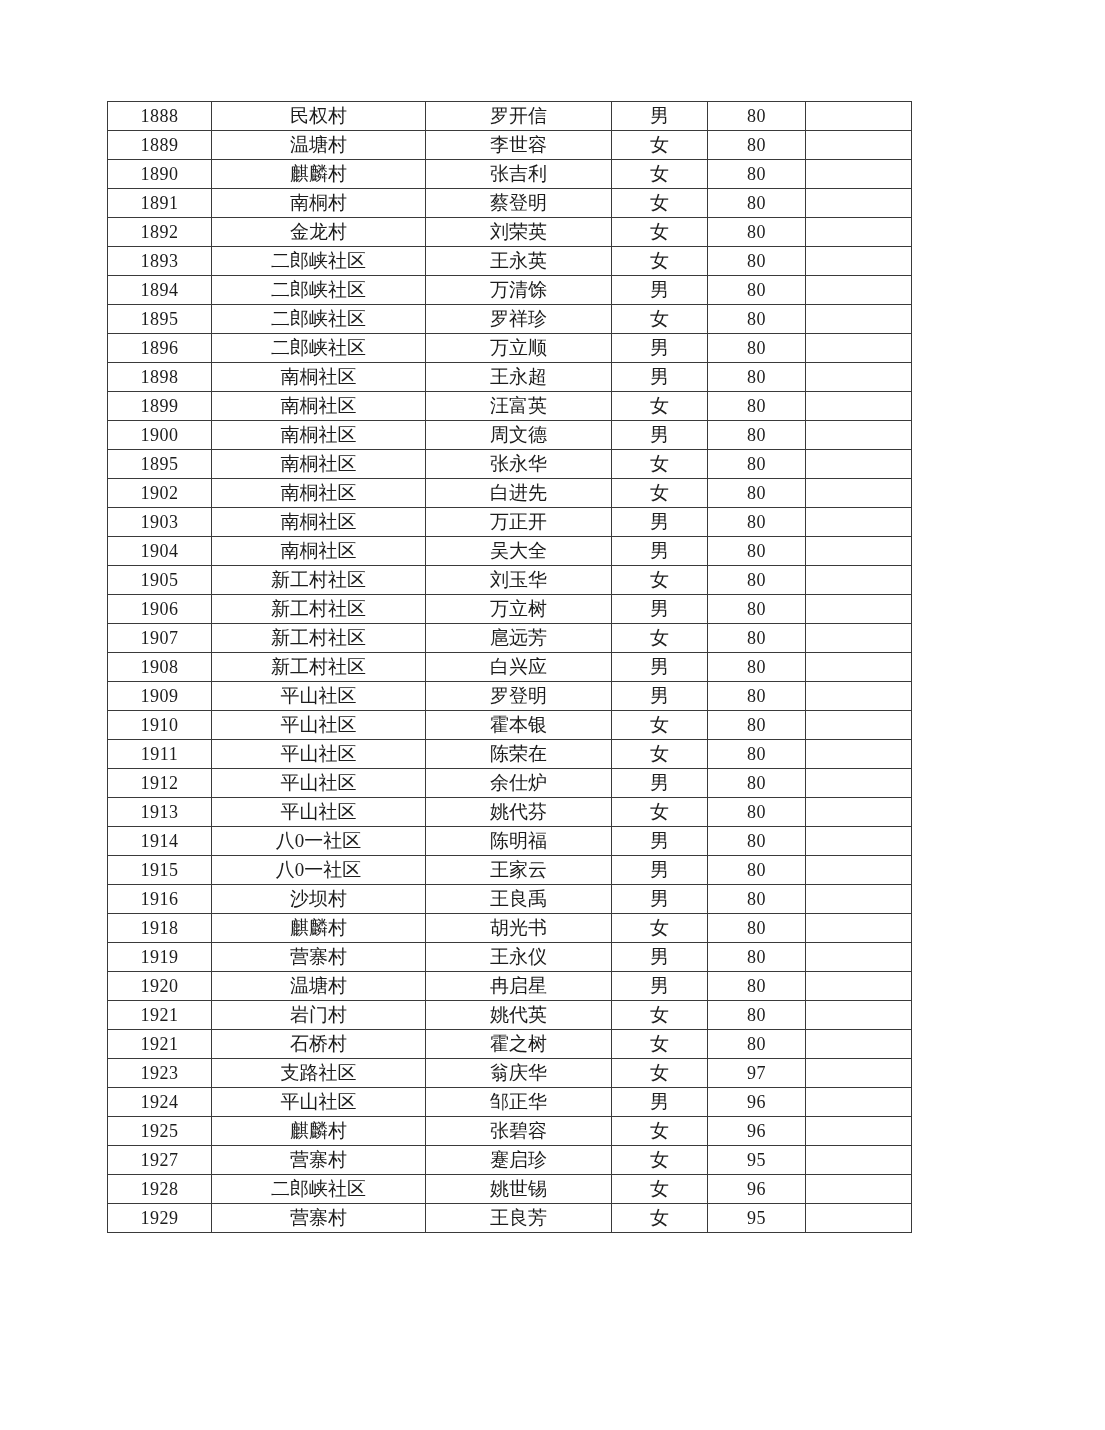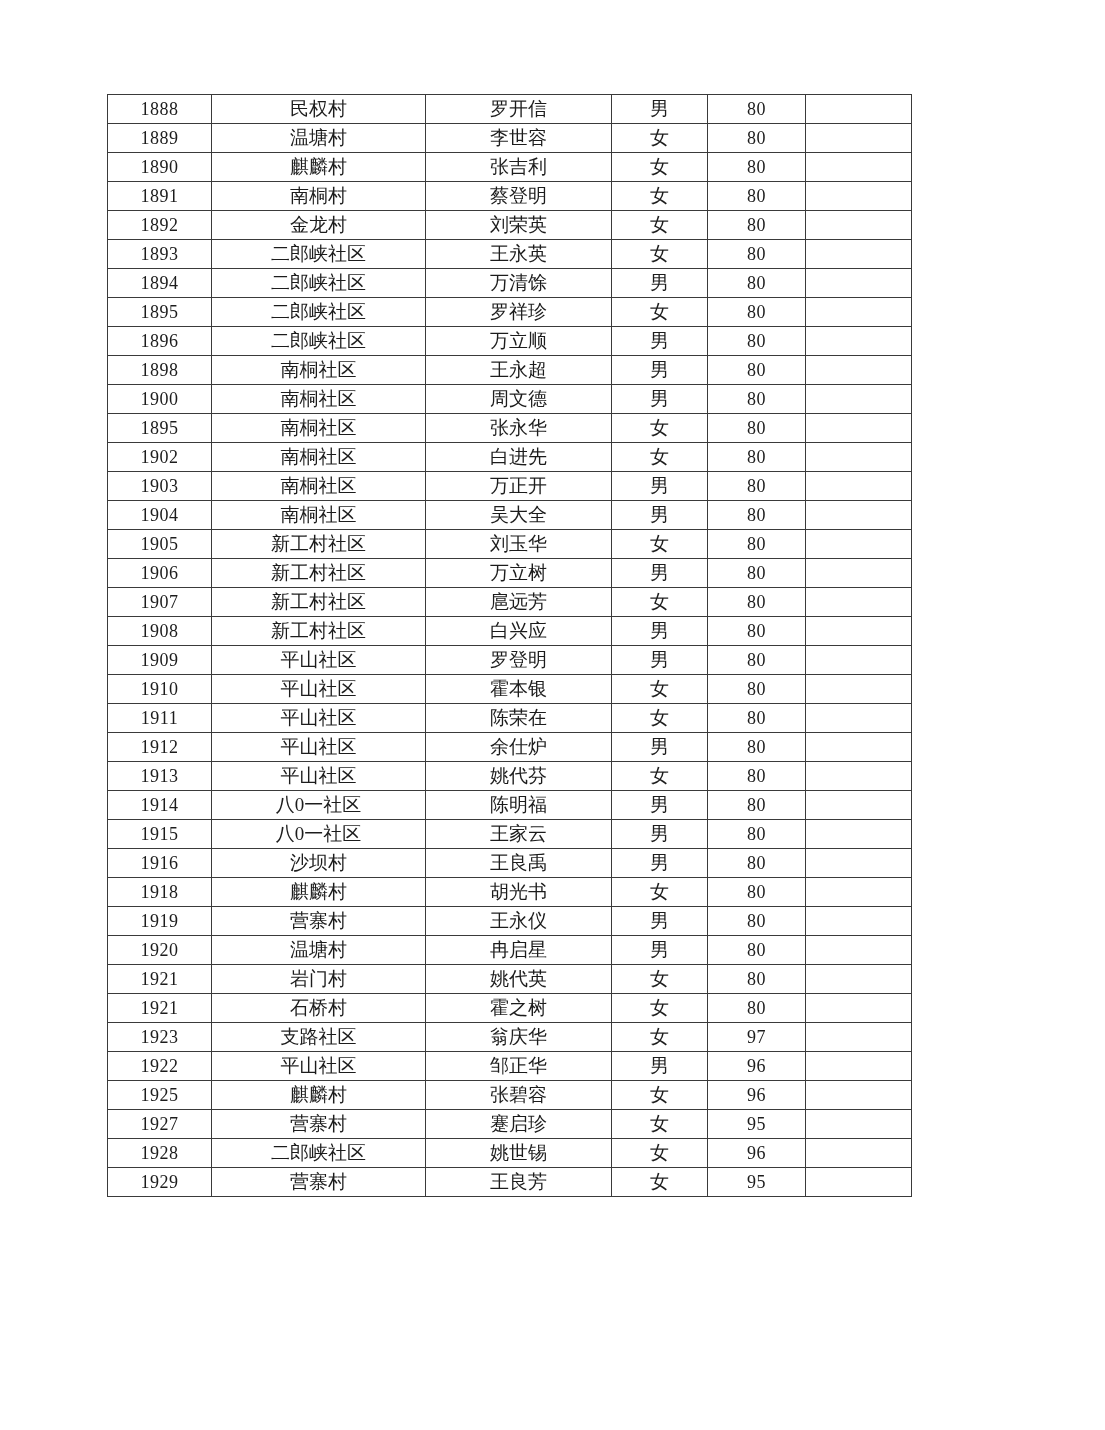--- a/index.html
+++ b/index.html
@@ -10,21 +10,21 @@
   .page {
     position: relative;
     width: 1105px;
     height: 1430px;
     background: #ffffff;
     font-family: "Liberation Serif", "DejaVu Serif", serif;
   }
   table.roster {
     position: absolute;
     left: 107px;
-    top: 94px;
+    top: 101px;
     width: 804px;
     border-collapse: collapse;
     table-layout: fixed;
   }
   table.roster col.c-seq     { width: 104px; }
   table.roster col.c-village { width: 214px; }
   table.roster col.c-name    { width: 186px; }
   table.roster col.c-gender  { width: 96px;  }
   table.roster col.c-amount  { width: 98px;  }
   table.roster col.c-note    { width: 106px; }
@@ -134,20 +134,28 @@
         </tr>
         <tr data-name="table-row">
           <td data-name="cell-seq">1898</td>
           <td data-name="cell-village">南桐社区</td>
           <td data-name="cell-name">王永超</td>
           <td data-name="cell-gender">男</td>
           <td data-name="cell-amount">80</td>
           <td data-name="cell-note"></td>
         </tr>
         <tr data-name="table-row">
+          <td data-name="cell-seq">1899</td>
+          <td data-name="cell-village">南桐社区</td>
+          <td data-name="cell-name">汪富英</td>
+          <td data-name="cell-gender">女</td>
+          <td data-name="cell-amount">80</td>
+          <td data-name="cell-note"></td>
+        </tr>
+        <tr data-name="table-row">
           <td data-name="cell-seq">1900</td>
           <td data-name="cell-village">南桐社区</td>
           <td data-name="cell-name">周文德</td>
           <td data-name="cell-gender">男</td>
           <td data-name="cell-amount">80</td>
           <td data-name="cell-note"></td>
         </tr>
         <tr data-name="table-row">
           <td data-name="cell-seq">1895</td>
           <td data-name="cell-village">南桐社区</td>
@@ -318,21 +326,21 @@
         </tr>
         <tr data-name="table-row">
           <td data-name="cell-seq">1923</td>
           <td data-name="cell-village">支路社区</td>
           <td data-name="cell-name">翁庆华</td>
           <td data-name="cell-gender">女</td>
           <td data-name="cell-amount">97</td>
           <td data-name="cell-note"></td>
         </tr>
         <tr data-name="table-row">
-          <td data-name="cell-seq">1922</td>
+          <td data-name="cell-seq">1924</td>
           <td data-name="cell-village">平山社区</td>
           <td data-name="cell-name">邹正华</td>
           <td data-name="cell-gender">男</td>
           <td data-name="cell-amount">96</td>
           <td data-name="cell-note"></td>
         </tr>
         <tr data-name="table-row">
           <td data-name="cell-seq">1925</td>
           <td data-name="cell-village">麒麟村</td>
           <td data-name="cell-name">张碧容</td>

